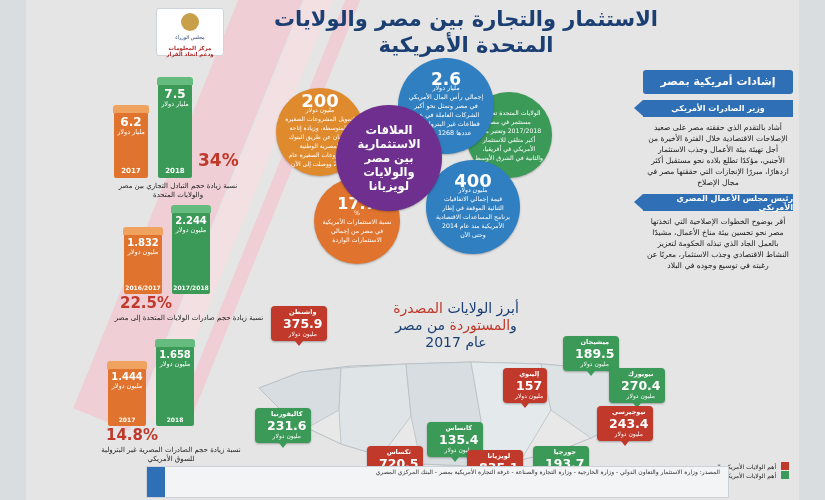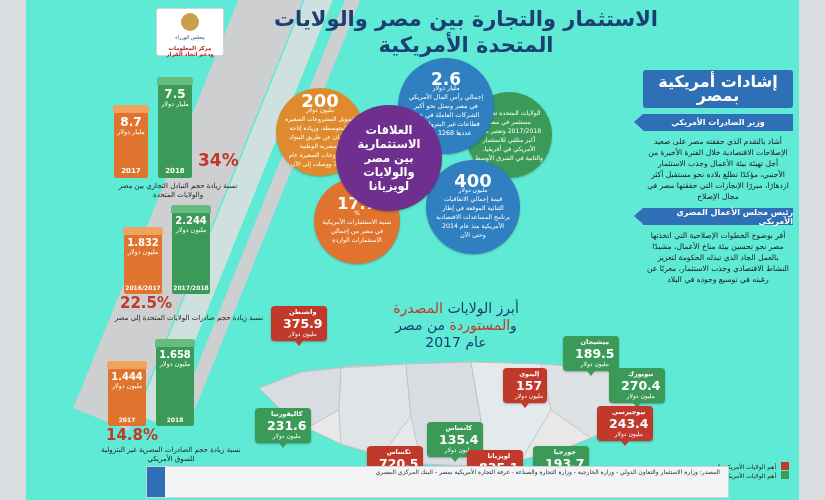--- a/index.html
+++ b/index.html
@@ -12,41 +12,41 @@
   #page{
     position:relative;width:825px;height:500px;
     background:#ffffff;
     overflow:hidden;
   }
   
   .edge-bar{position:absolute;top:0;bottom:0;width:26px;background:#d9dde0;}
   .edge-bar.left{left:0;}
   .edge-bar.right{right:0;}
 
-  .canvas{position:absolute;left:26px;top:0;width:773px;height:500px;background:#5eead4;overflow:hidden;}
+  .canvas{position:absolute;left:26px;top:0;width:773px;height:500px;background:#e5e5e5;overflow:hidden;}
 
   
   .ribbon{position:absolute;background:#f3c6cf;opacity:.75;transform-origin:center;}
   .ribbon.r1{left:150px;top:-120px;width:60px;height:560px;transform:rotate(22deg);}
   .ribbon.r2{left:215px;top:-120px;width:26px;height:560px;transform:rotate(22deg);background:#f6dde2;}
   .ribbon.r3{left:255px;top:-120px;width:14px;height:560px;transform:rotate(22deg);background:#f3c6cf;}
 
   
   .header{position:absolute;left:0;top:0;width:773px;height:70px;}
   .logo{position:absolute;left:130px;top:8px;width:66px;height:46px;background:#ffffff;border:1px solid #cfd4d8;border-radius:3px;}
   .logo .crest{position:absolute;left:50%;top:4px;transform:translateX(-50%);width:18px;height:18px;border-radius:50%;background:#c8a04a;}
   .logo .l1{position:absolute;left:4px;top:25px;right:4px;text-align:center;font-size:5px;color:#1b3c6e;line-height:6px;}
   .logo .l2{position:absolute;left:6px;top:36px;right:6px;text-align:center;font-size:5.5px;color:#b02a2a;font-weight:bold;}
 
   .title{position:absolute;left:210px;top:6px;width:460px;text-align:center;direction:rtl;
          color:#1b3f73;font-weight:bold;font-size:21px;line-height:26px;letter-spacing:0;}
 
   
   .panel{position:absolute;right:6px;top:70px;width:150px;height:300px;}
-  .panel-head{background:#2f6fb5;color:#fff;text-align:center;font-weight:bold;font-size:16px;
+  .panel-head{background:#2f6fb5;color:#fff;text-align:center;font-weight:bold;font-size:11px;
               padding:5px 2px;border-radius:3px;direction:rtl;line-height:14px;}
   .arrow-tab{position:relative;margin-top:6px;height:17px;background:#2f6fb5;color:#fff;font-size:8px;
              display:flex;align-items:center;justify-content:center;direction:rtl;font-weight:bold;}
   .arrow-tab:after{content:"";position:absolute;left:-9px;top:0;border-top:8.5px solid transparent;
              border-bottom:8.5px solid transparent;border-right:9px solid #2f6fb5;}
   .panel-text{direction:rtl;text-align:center;font-size:7.6px;line-height:11px;color:#1a1a1a;padding:5px 4px 0 4px;}
 
   
   .circle{position:absolute;border-radius:50%;color:#fff;display:flex;align-items:center;justify-content:center;
           text-align:center;direction:rtl;line-height:9px;box-shadow:0 1px 2px rgba(0,0,0,.25);}
@@ -163,21 +163,21 @@
     </div>
 
     <div class="circle c-main">
       <div style="padding:0 10px;">العلاقات الاستثمارية بين مصر والولايات لويزيانا</div>
     </div>
 
     <div class="bargroup" style="left:80px;top:70px;width:130px;height:110px;">
       <div class="bar" style="left:8px;top:42px;width:34px;height:66px;background:#e0742e;">
         <div class="cap" style="background:#f0a35f;border-radius:3px 3px 0 0;"></div>
         <div class="lbl" style="left:0;right:0;top:6px;">
-          <span style="font-size:12px;font-weight:bold;">8.7</span><br>
+          <span style="font-size:12px;font-weight:bold;">6.2</span><br>
           <span>مليار دولار</span>
         </div>
         <div class="yr" style="left:0;right:0;bottom:3px;text-align:center;">2017</div>
       </div>
       <div class="bar" style="left:52px;top:14px;width:34px;height:94px;background:#3b9a57;">
         <div class="cap" style="background:#66bb7f;border-radius:3px 3px 0 0;"></div>
         <div class="lbl" style="left:0;right:0;top:6px;">
           <span style="font-size:12px;font-weight:bold;">7.5</span><br>
           <span>مليار دولار</span>
         </div>

